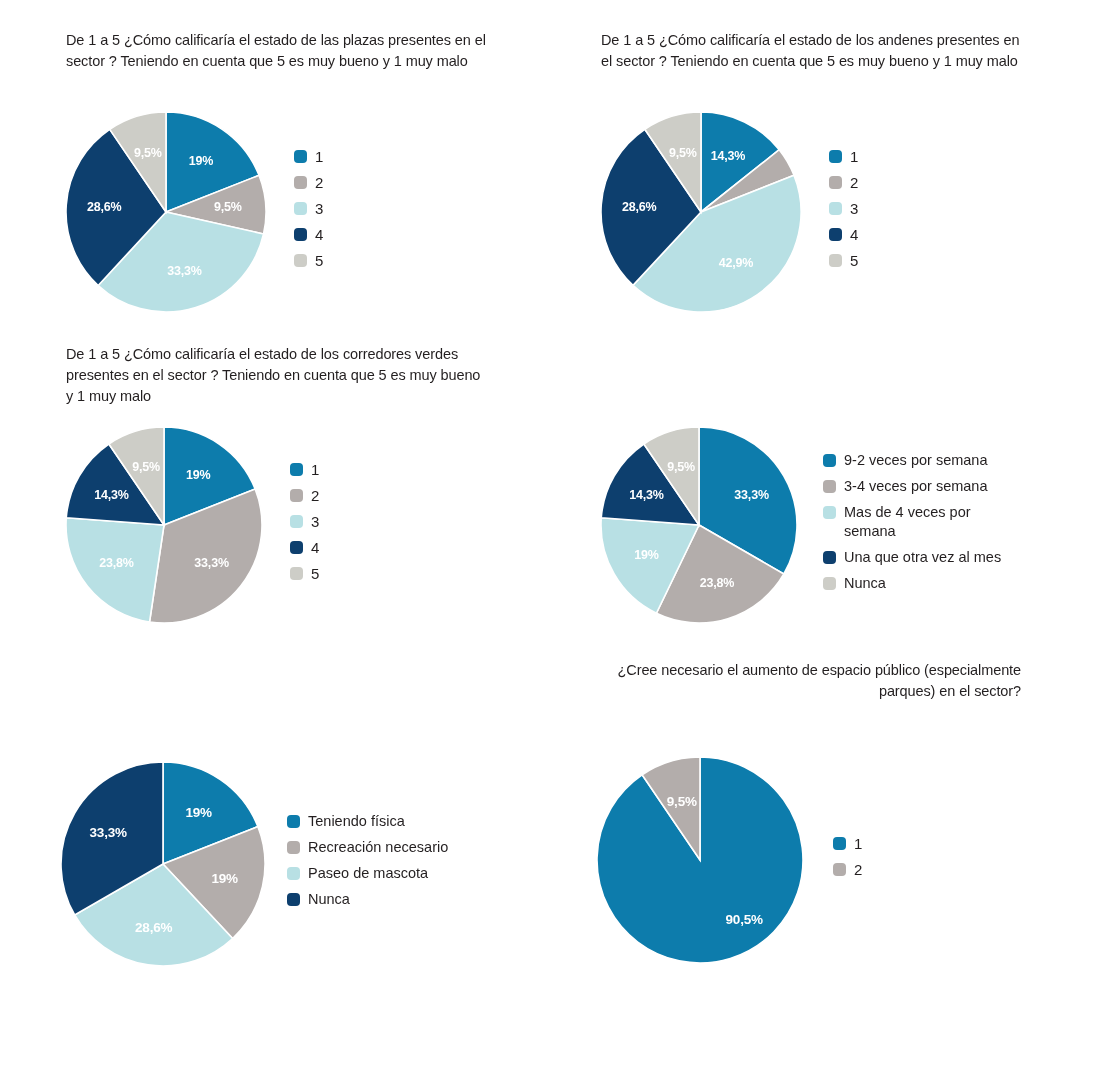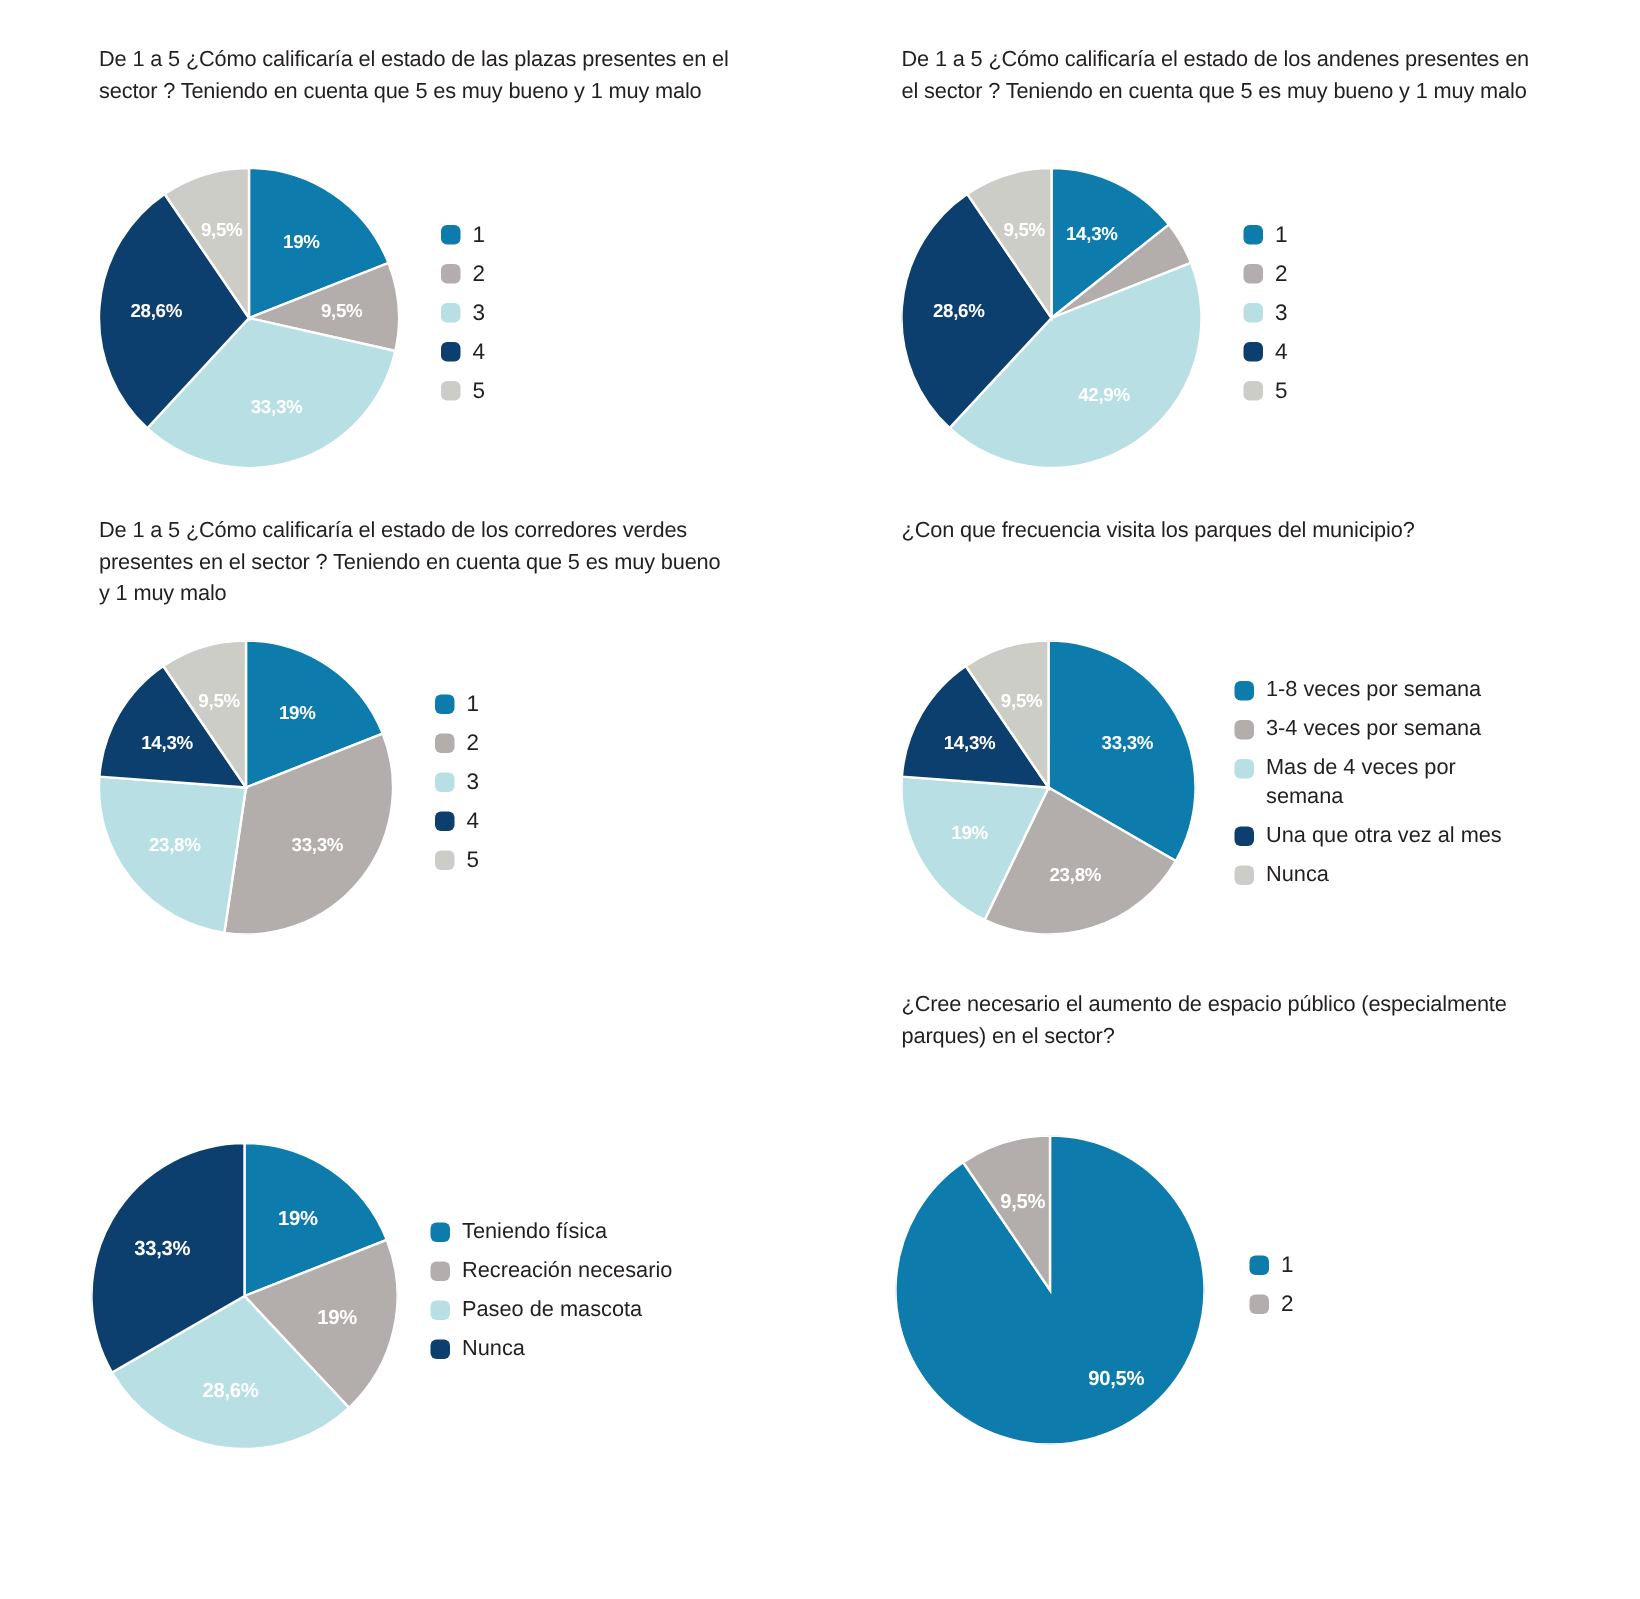--- a/index.html
+++ b/index.html
@@ -169,35 +169,32 @@
           <span class="legend-swatch" style="background: rgb(13, 63, 110);"></span>
           <span class="legend-label">4</span>
         </div>
         <div class="legend-item">
           <span class="legend-swatch" style="background: rgb(205, 205, 199);"></span>
           <span class="legend-label">5</span>
         </div>
       </div>
   </div>
 
-  <div class="cell" style="left:601px;top:344px;width:440px;">
-    <div class="q-title">¿Con que frecuencia visita los parques del municipio?</div>
-  </div>
   <div class="chart-row" style="left:601px;top:427px;">
     <div class="pie-wrap" id="pie-3" style="width: 196px; height: 196px; margin-right: 26px;"><svg width="196" height="196" viewBox="0 0 196 196">
           <path d="M 98 98 L 98.00 0.00 A 98 98 0 0 1 182.87 147.00 Z" fill="#0d7cac" stroke="#ffffff" stroke-width="1.6"></path>
           <path d="M 98 98 L 182.87 147.00 A 98 98 0 0 1 55.40 186.26 Z" fill="#b3adab" stroke="#ffffff" stroke-width="1.6"></path>
           <path d="M 98 98 L 55.40 186.26 A 98 98 0 0 1 0.27 90.76 Z" fill="#b8e0e4" stroke="#ffffff" stroke-width="1.6"></path>
           <path d="M 98 98 L 0.27 90.76 A 98 98 0 0 1 42.87 16.98 Z" fill="#0d3f6e" stroke="#ffffff" stroke-width="1.6"></path>
           <path d="M 98 98 L 42.87 16.98 A 98 98 0 0 1 98.00 0.00 Z" fill="#cdcdc7" stroke="#ffffff" stroke-width="1.6"></path>
         </svg><div class="slice-label" style="left: 150.6px; top: 67.6px; font-size: 12.5px;">33,3%</div><div class="slice-label" style="left: 115.9px; top: 156.1px; font-size: 12.5px;">23,8%</div><div class="slice-label" style="left: 45.4px; top: 128.4px; font-size: 12.5px;">19%</div><div class="slice-label" style="left: 45.4px; top: 67.6px; font-size: 12.5px;">14,3%</div><div class="slice-label" style="left: 80.1px; top: 39.9px; font-size: 12.5px;">9,5%</div></div>
     <div class="legend" id="legend-3">
         <div class="legend-item">
           <span class="legend-swatch" style="background: rgb(13, 124, 172);"></span>
-          <span class="legend-label">1-8 veces por semana</span>
+          <span class="legend-label">9-2 veces por semana</span>
         </div>
         <div class="legend-item">
           <span class="legend-swatch" style="background: rgb(179, 173, 171);"></span>
           <span class="legend-label">3-4 veces por semana</span>
         </div>
         <div class="legend-item">
           <span class="legend-swatch" style="background: rgb(184, 224, 228);"></span>
           <span class="legend-label">Mas de 4 veces por
 semana</span>
         </div>
@@ -232,21 +229,21 @@
           <span class="legend-swatch" style="background: rgb(184, 224, 228);"></span>
           <span class="legend-label">Paseo de mascota</span>
         </div>
         <div class="legend-item">
           <span class="legend-swatch" style="background: rgb(13, 63, 110);"></span>
           <span class="legend-label">Nunca</span>
         </div>
       </div>
   </div>
 
-  <div class="cell" style="left:601px;top:660px;width:440px;">
+  <div class="cell" style="left:601px;top:660px;width:440px;text-align:right;">
     <div class="q-title">¿Cree necesario el aumento de espacio público (especialmente parques) en el sector?</div>
   </div>
   <div class="chart-row" style="left:597px;top:757px;">
     <div class="pie-wrap" id="pie-5" style="width: 206px; height: 206px; margin-right: 30px;"><svg width="206" height="206" viewBox="0 0 206 206">
           <path d="M 103 103 L 103.00 0.00 A 103 103 0 1 1 45.11 17.81 Z" fill="#0d7cac" stroke="#ffffff" stroke-width="1.6"></path>
           <path d="M 103 103 L 45.11 17.81 A 103 103 0 0 1 103.00 0.00 Z" fill="#b3adab" stroke="#ffffff" stroke-width="1.6"></path>
         </svg><div class="slice-label" style="left: 121.2px; top: 162.1px; font-size: 13.5px; margin-left: 26px;">90,5%</div><div class="slice-label" style="left: 84.8px; top: 43.9px; font-size: 13.5px;">9,5%</div></div>
     <div class="legend legend-num" id="legend-5">
         <div class="legend-item">
           <span class="legend-swatch" style="background: rgb(13, 124, 172);"></span>

